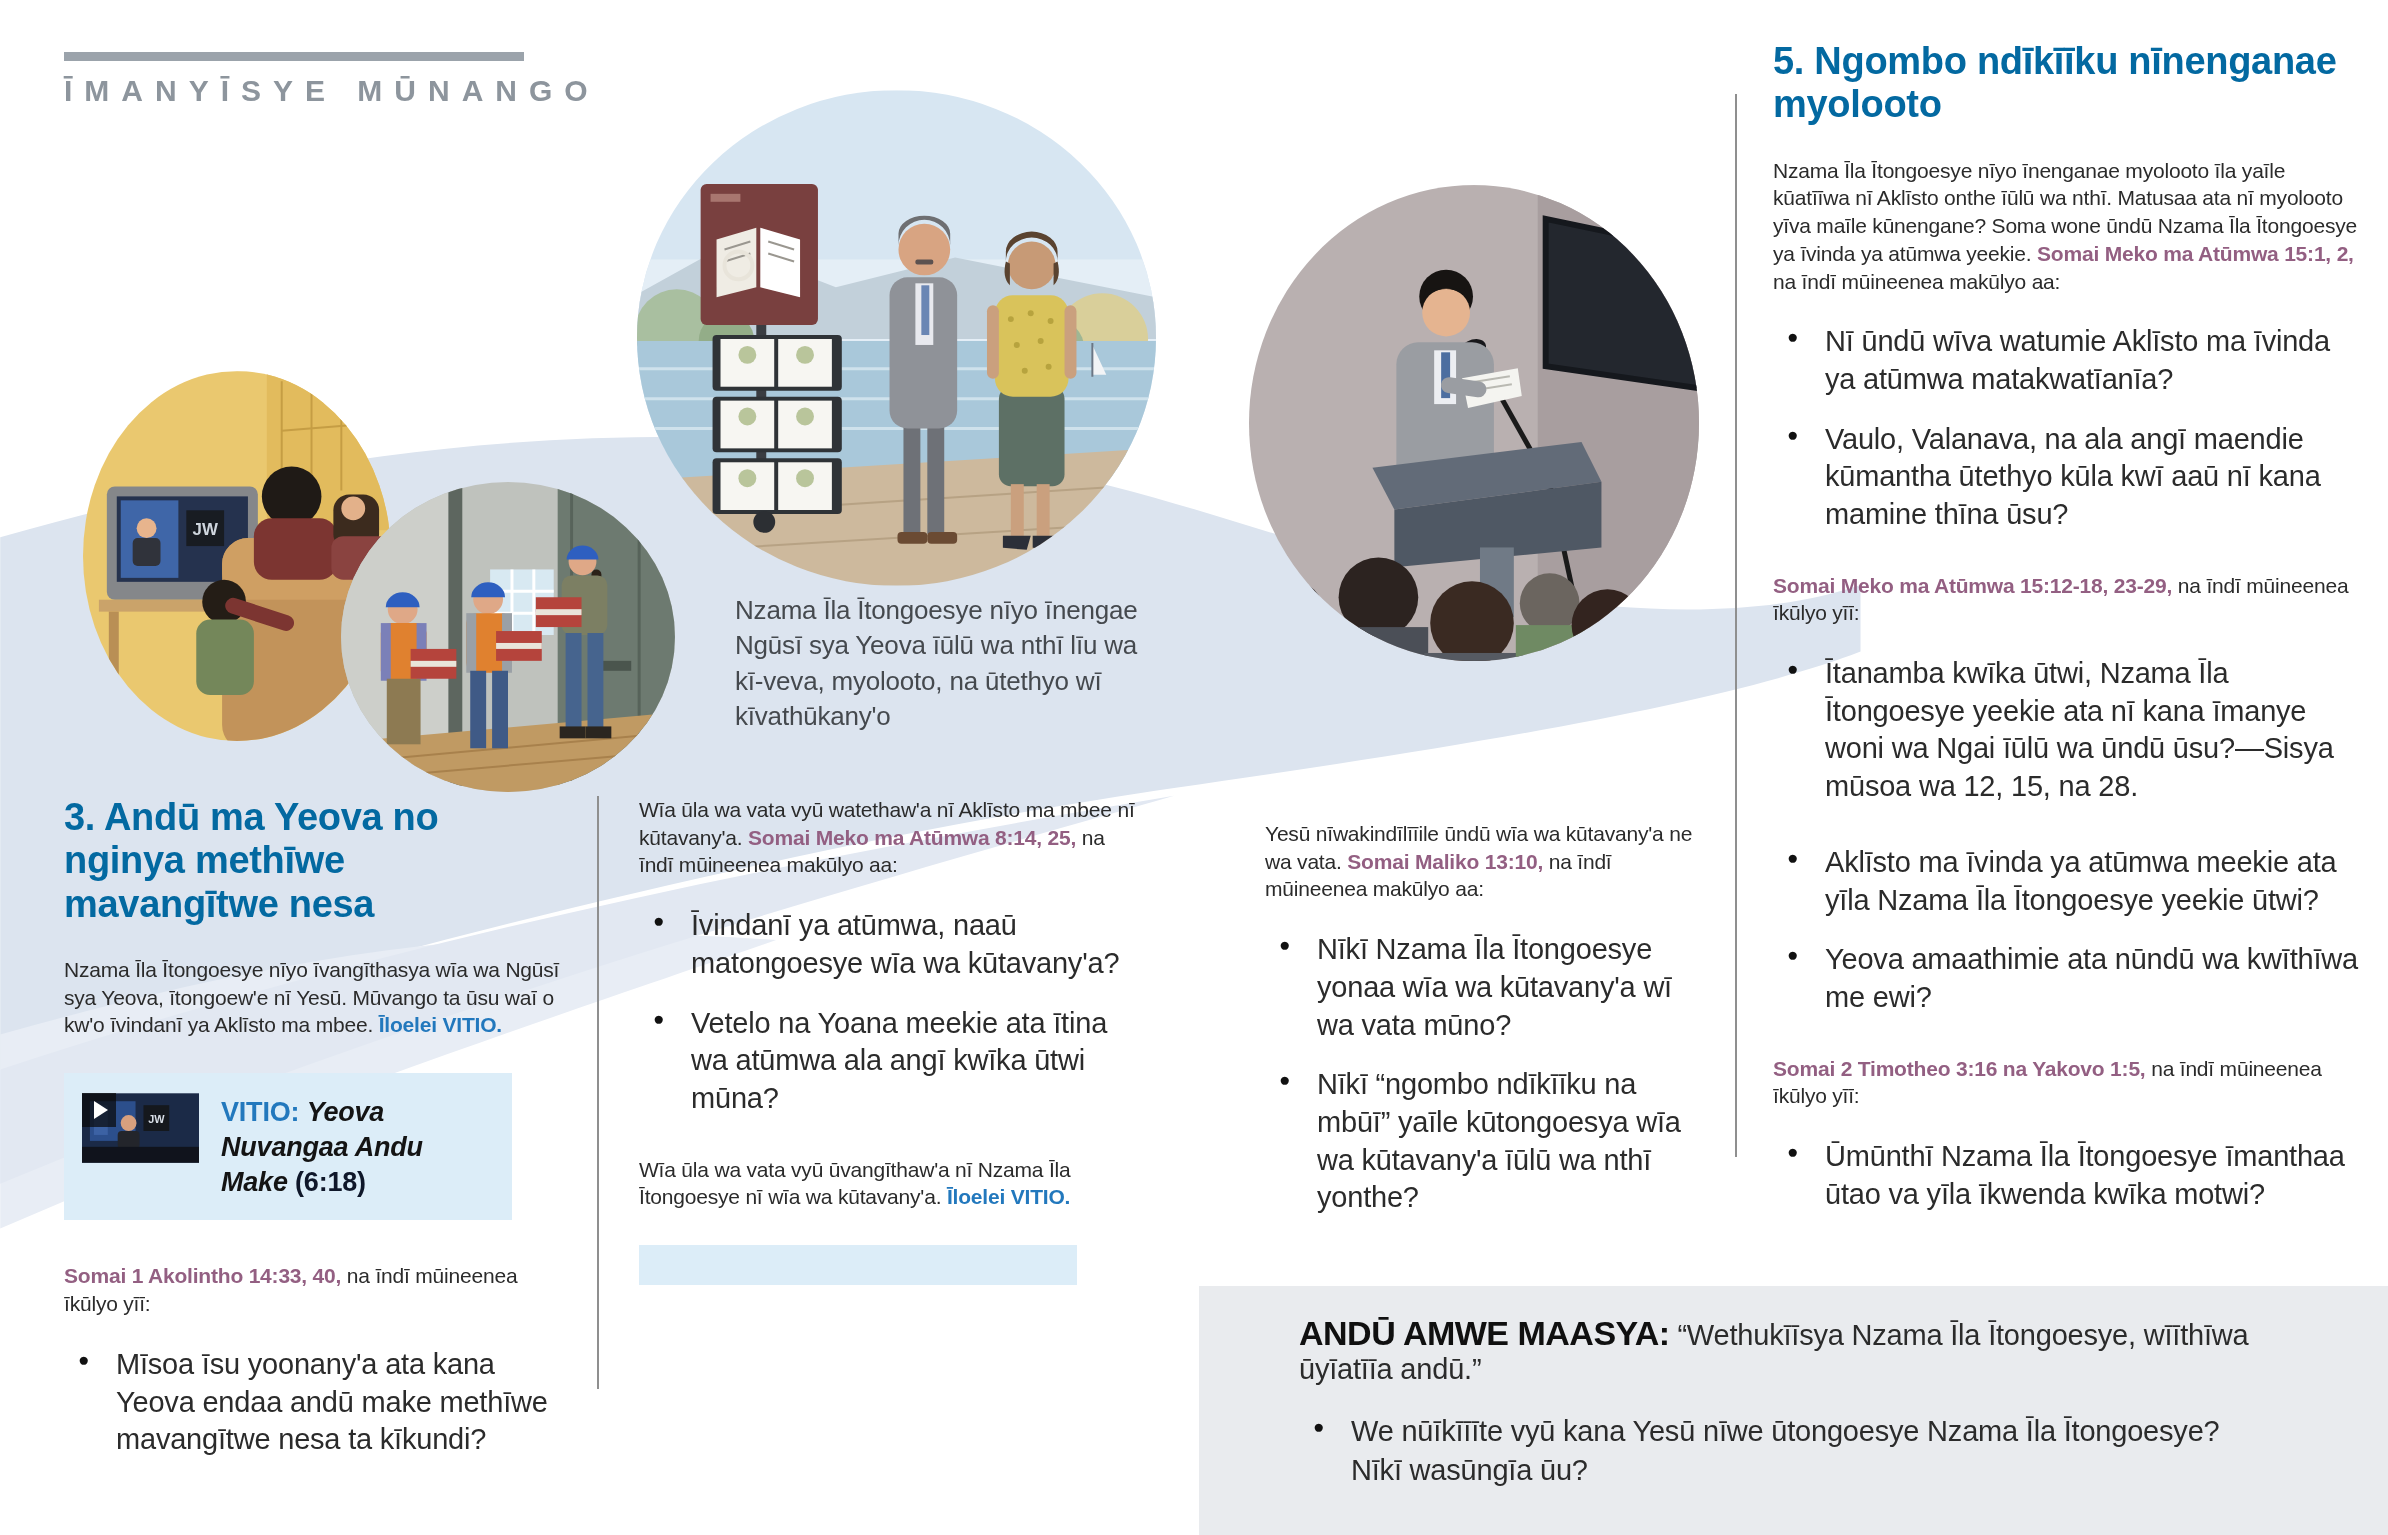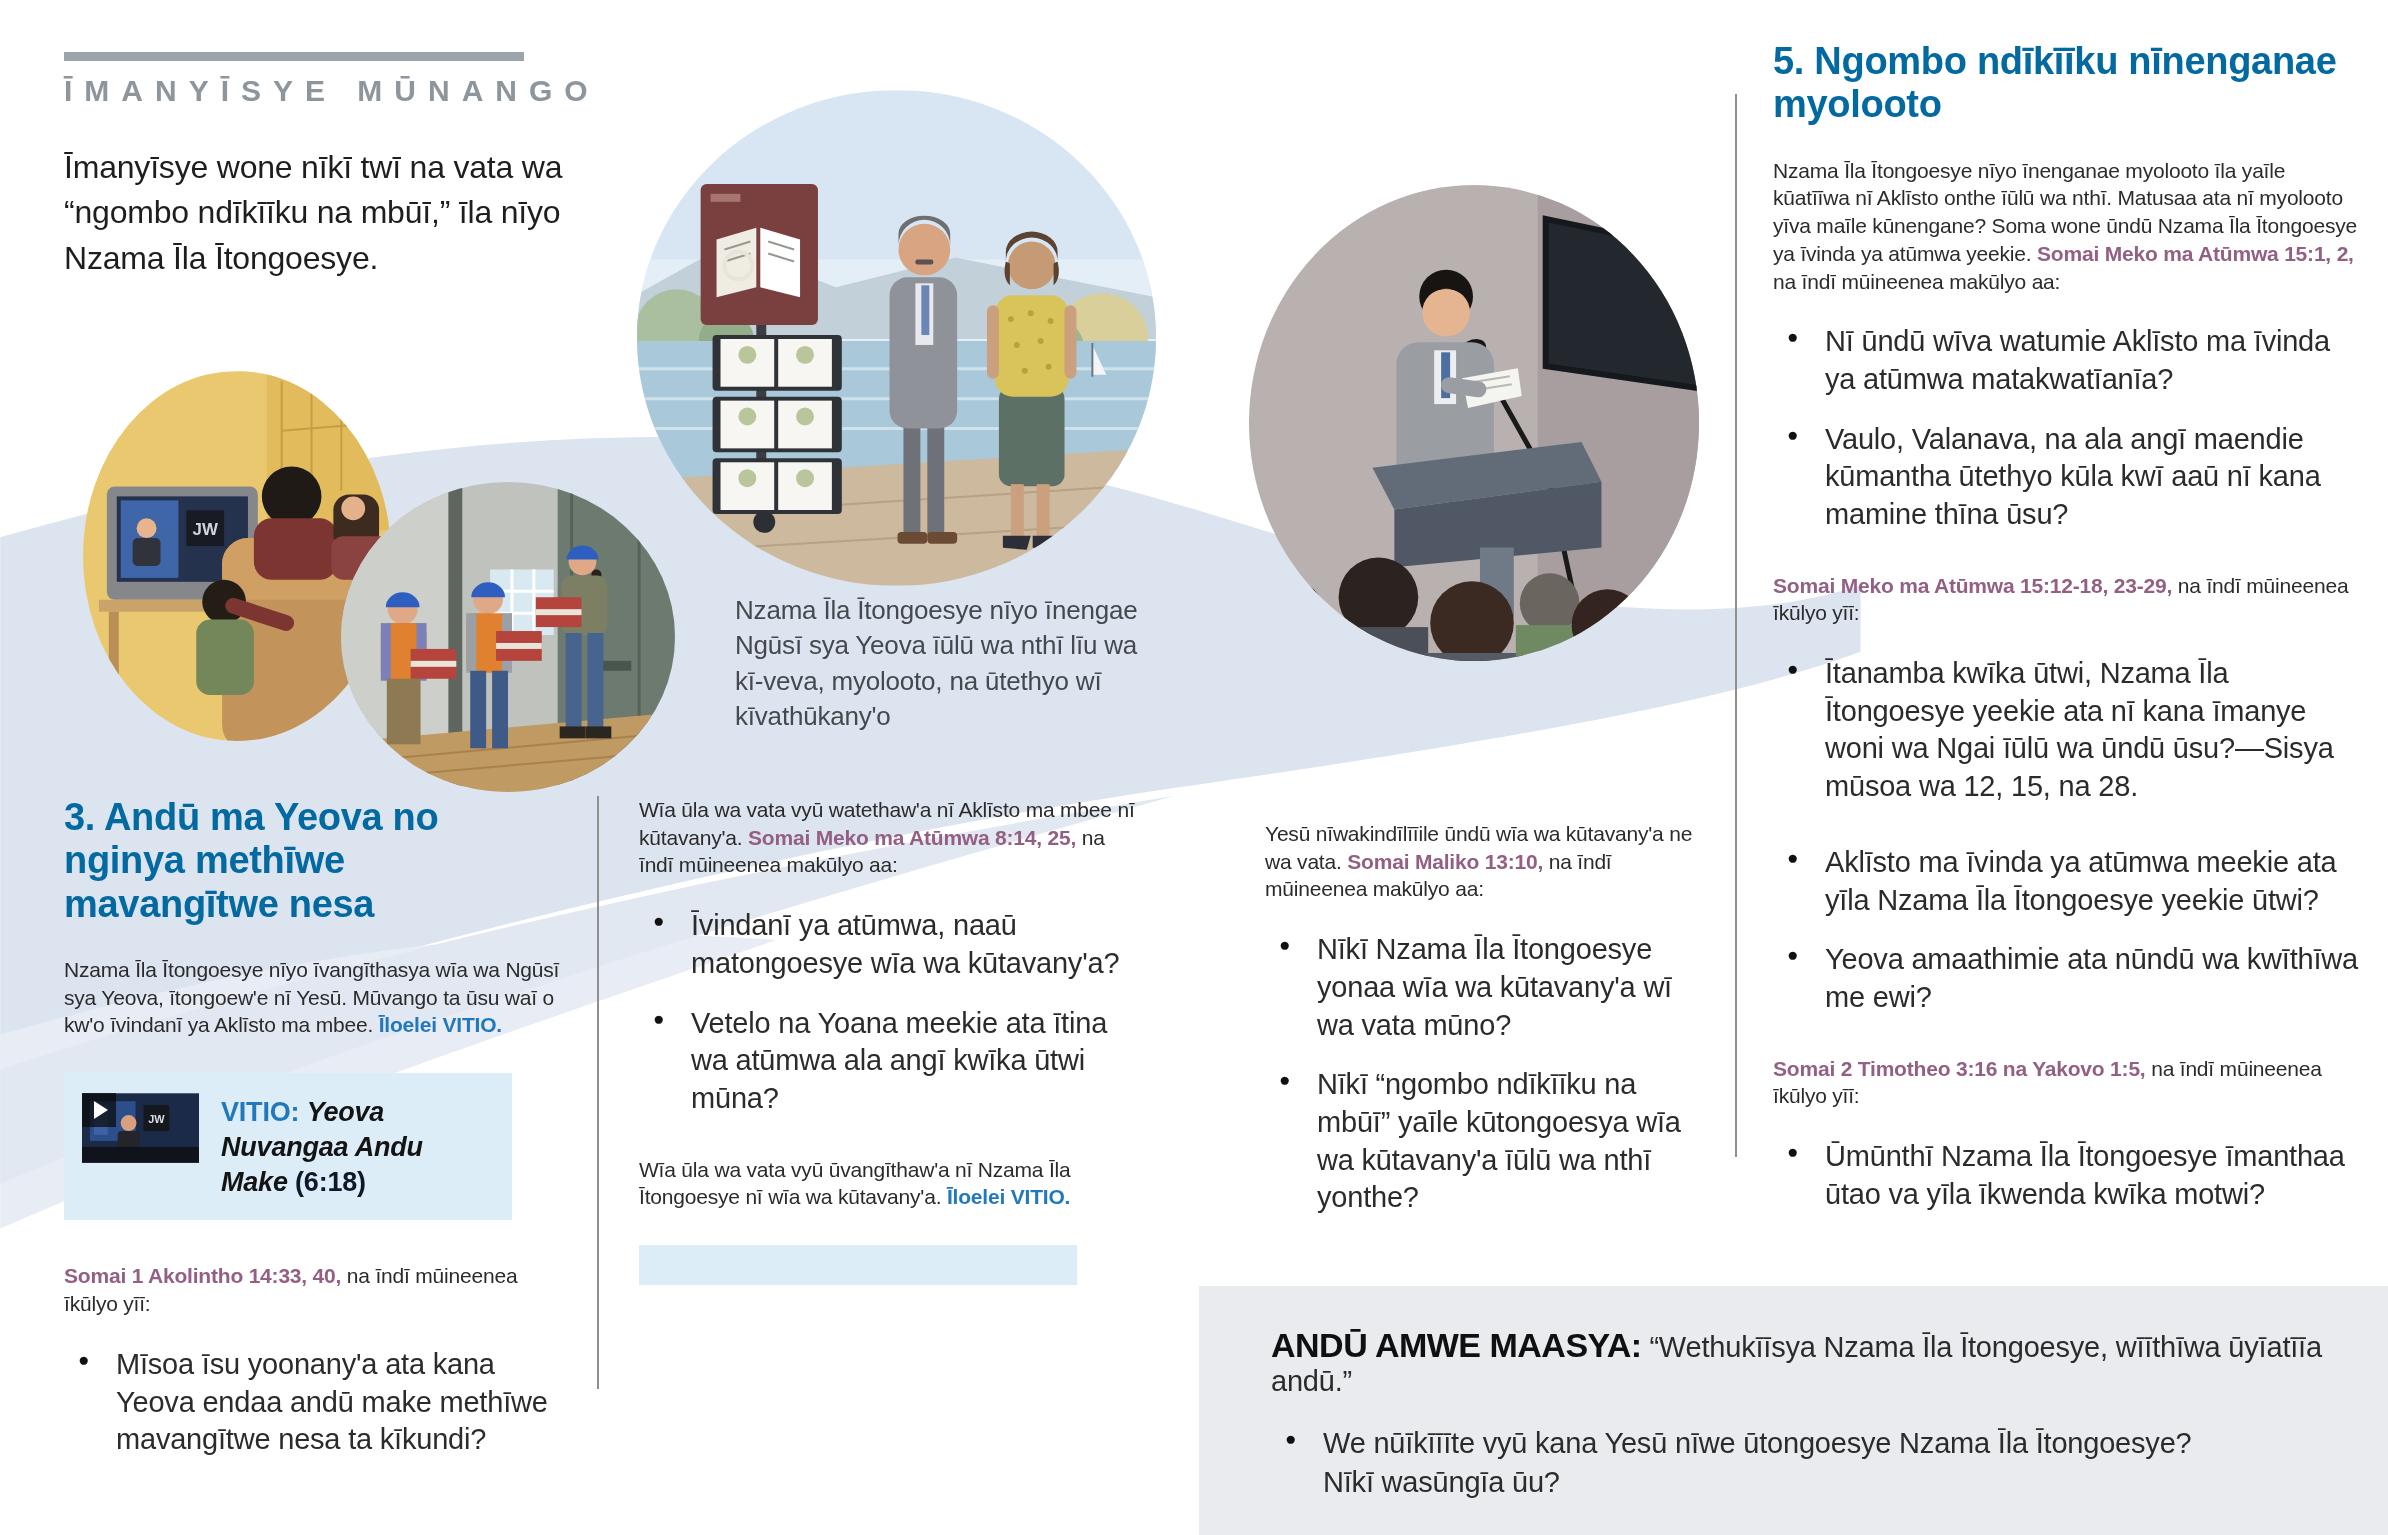--- a/index.html
+++ b/index.html
@@ -47,41 +47,40 @@
   .thumb{width:117px;height:70px;position:relative;flex:none;}
   .thumb svg{display:block;width:100%;height:100%;}
   .play{position:absolute;left:0;top:0;width:34px;height:34px;background:rgba(10,10,10,0.72);display:flex;align-items:center;justify-content:center;}
   .play-tri{width:0;height:0;border-left:14px solid #fff;border-top:9px solid transparent;border-bottom:9px solid transparent;margin-left:3px;}
   .vtext{font-size:27px;line-height:1.3;padding-top:2px;letter-spacing:-0.2px;}
   .vlabel{color:#2278bd;font-weight:bold;}
   .vtitle{font-weight:bold;font-style:italic;color:#141414;}
   .vdur{font-weight:bold;color:#0f172a;}
 
   .graybox{left:1199px;top:1286px;width:1189px;height:250px;background:#e9ebee;z-index:1;}
-  .graybox-inner{padding:40px 40px 0 72px;}
+  .graybox-inner{padding:28px 40px 0 72px;margin-left:28px;}
   .sum-label{font-size:34px;font-weight:bold;color:#101010;letter-spacing:-0.5px;}
   .sum-quote{font-size:29px;color:#2b2b2b;letter-spacing:-0.2px;}
   .sum-bullet{margin:26px 0 0 52px;position:relative;font-size:29px;line-height:1.35;color:#2b2b2b;letter-spacing:-0.2px;}
   .sum-bullet::before{content:"●";position:absolute;left:-38px;top:2px;font-size:19px;color:#111;}
 </style>
 </head>
 <body>
 
 <div class="page">
 
   <svg class="band-svg" viewBox="0 0 2400 1543" aria-hidden="true">
     <path d="M0,540 C300,455 560,425 850,445 C1150,468 1280,555 1520,598 C1680,622 1790,615 1870,588
              L1870,655 C1740,705 1490,748 1180,792 C850,840 400,945 0,1075 Z" fill="#dce4ef"></path>
     <path d="M0,1040 C300,955 520,925 780,945 C600,1008 300,1105 0,1235 Z" fill="#e8edf5"></path>
     <path d="M0,1075 C380,950 760,870 1180,800 C900,880 430,1010 0,1190 Z" fill="#e2e8f2"></path>
   </svg>
 
   <div class="abs kicker-bar"></div>
   <div class="abs kicker">ĪMANYĪSYE MŪNANGO</div>
-  <div class="abs intro">Īmanyīsye wone nīkī twī na vata wa “ngombo ndīkīīku na mbūī,” īla nīyo Nzama Īla Ītongoesye.</div>
 
   <div class="abs circle c-family">
     <svg viewBox="0 0 310 372" aria-hidden="true">
       <rect width="310" height="372" fill="#eac86f"></rect>
       <rect x="185" y="0" width="125" height="160" fill="#e2bb5d"></rect>
       <g stroke="#c59d44" stroke-width="2" fill="none">
         <line x1="200" y1="10" x2="200" y2="150"></line>
           <line x1="230" y1="0" x2="230" y2="140"></line>
         <line x1="260" y1="0" x2="260" y2="120"></line>
           <line x1="200" y1="60" x2="300" y2="52"></line>

